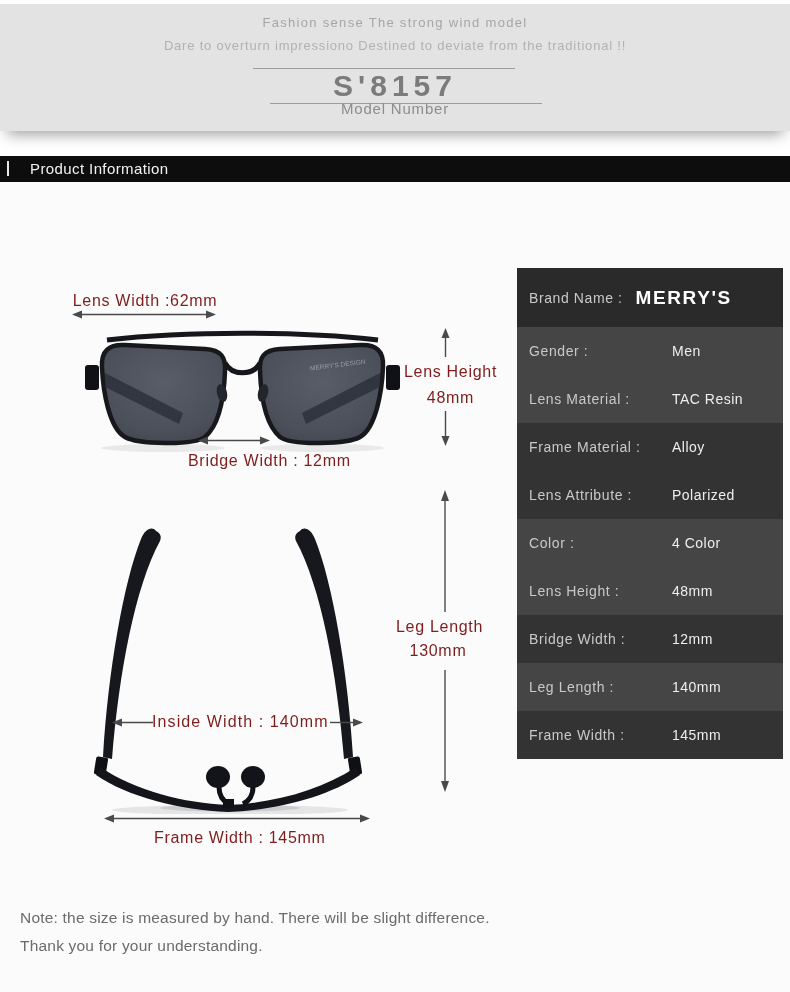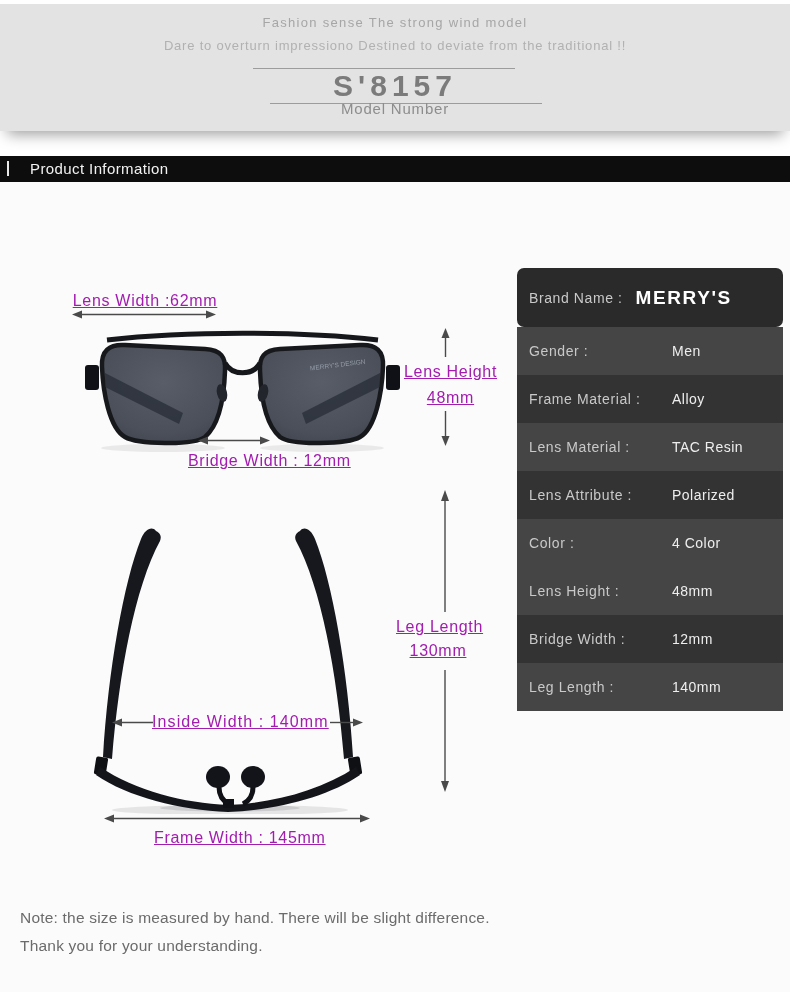--- a/index.html
+++ b/index.html
@@ -28,31 +28,31 @@
   .section-bar { position:absolute; left:0; top:156px; width:790px; height:26px;
     background:#0d0d0d; }
   .section-tick { position:absolute; left:7px; top:5px; width:2px; height:15px;
     background:#e8e8e8; }
   .section-title { position:absolute; left:30px; top:4px; font-size:15px;
     color:#f2f2f2; letter-spacing:.4px; }
 
   
   .content { position:absolute; left:0; top:182px; width:790px; height:810px;
     background:#fbfbfb; }
-  .ann { position:absolute; color:#a21caf; font-size:16px; letter-spacing:.7px;
-    text-align:center; white-space:nowrap;text-decoration:underline; }
+  .ann { position:absolute; color:#7f1d1d; font-size:16px; letter-spacing:.7px;
+    text-align:center; white-space:nowrap; }
   .arrow-svg { position:absolute; }
   .arrow-svg line { stroke:#4a4a4a; stroke-width:1.4; }
   .arrow-svg polygon { fill:#4a4a4a; }
 
   
   .spec-table { position:absolute; left:517px; top:86px; width:266px; }
   .spec-row { width:266px; height:48px; display:flex; align-items:center;
     position:relative; }
-  .spec-row.brand { height:59px; background:#2a2a2a;border-radius:7px; }
+  .spec-row.brand { height:59px; background:#2a2a2a; }
   .spec-row.light { background:#454545; }
   .spec-row.dark  { background:#333333; }
   .spec-label { padding-left:12px; font-size:14px; color:#c9c9c9; letter-spacing:.6px; }
   .spec-value { position:absolute; left:155px; font-size:14px; color:#eeeeee;
     letter-spacing:.5px; }
   .brand-value { font-size:19px; font-weight:800; color:#ffffff;
     letter-spacing:1.6px; margin-left:13px; transform:scaleY(.95); }
 
   
   .note-line { position:absolute; left:20px; font-size:15.5px; color:#6b6b6b;
@@ -177,47 +177,51 @@
 
     <div class="spec-table">
       <div class="spec-row brand">
         <span class="spec-label">Brand Name :</span>
         <span class="brand-value">MERRY'S</span>
       </div>
       <div class="spec-row light">
         <span class="spec-label">Gender :</span>
         <span class="spec-value">Men</span>
       </div>
+      <div class="spec-row light">
+        <span class="spec-label">Lens Material :</span>
+        <span class="spec-value">TAC Resin</span>
+      </div>
       <div class="spec-row dark">
         <span class="spec-label">Frame Material :</span>
         <span class="spec-value">Alloy</span>
       </div>
-      <div class="spec-row light">
-        <span class="spec-label">Lens Material :</span>
-        <span class="spec-value">TAC Resin</span>
-      </div>
       <div class="spec-row dark">
         <span class="spec-label">Lens Attribute :</span>
         <span class="spec-value">Polarized</span>
       </div>
       <div class="spec-row light">
         <span class="spec-label">Color :</span>
         <span class="spec-value">4 Color</span>
       </div>
       <div class="spec-row light">
         <span class="spec-label">Lens Height :</span>
         <span class="spec-value">48mm</span>
       </div>
       <div class="spec-row dark">
         <span class="spec-label">Bridge Width :</span>
         <span class="spec-value">12mm</span>
       </div>
       <div class="spec-row light">
         <span class="spec-label">Leg Length :</span>
         <span class="spec-value">140mm</span>
       </div>
+      <div class="spec-row dark">
+        <span class="spec-label">Frame Width :</span>
+        <span class="spec-value">145mm</span>
+      </div>
     </div>
 
     <div class="note-line" style="top:727px;">Note: the size is measured by hand. There will be slight difference.</div>
     <div class="note-line" style="top:755px;">Thank you for your understanding.</div>
 
   </div>
 </div>
 
 </body></html>

